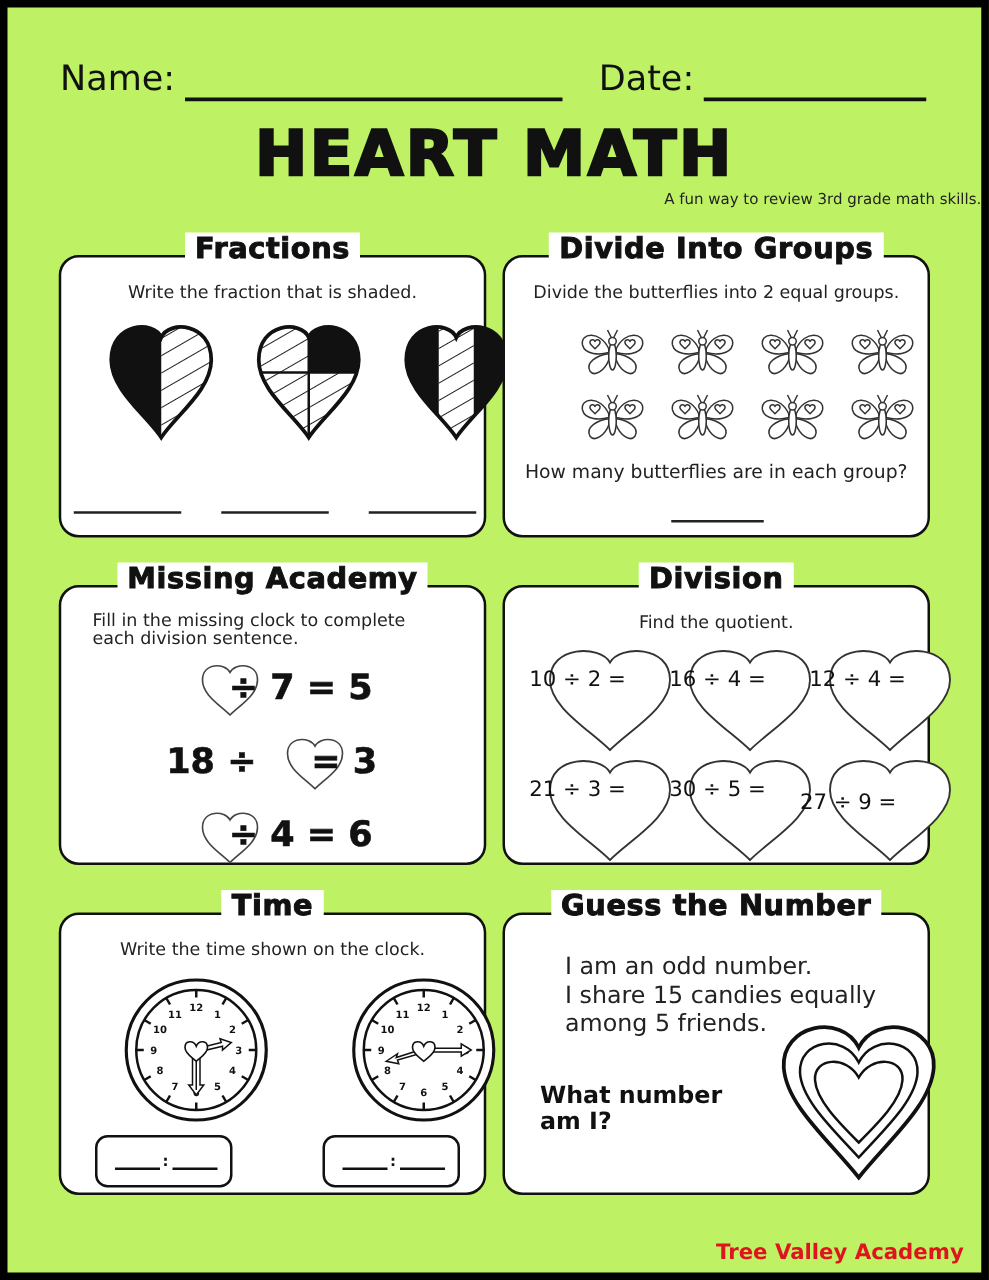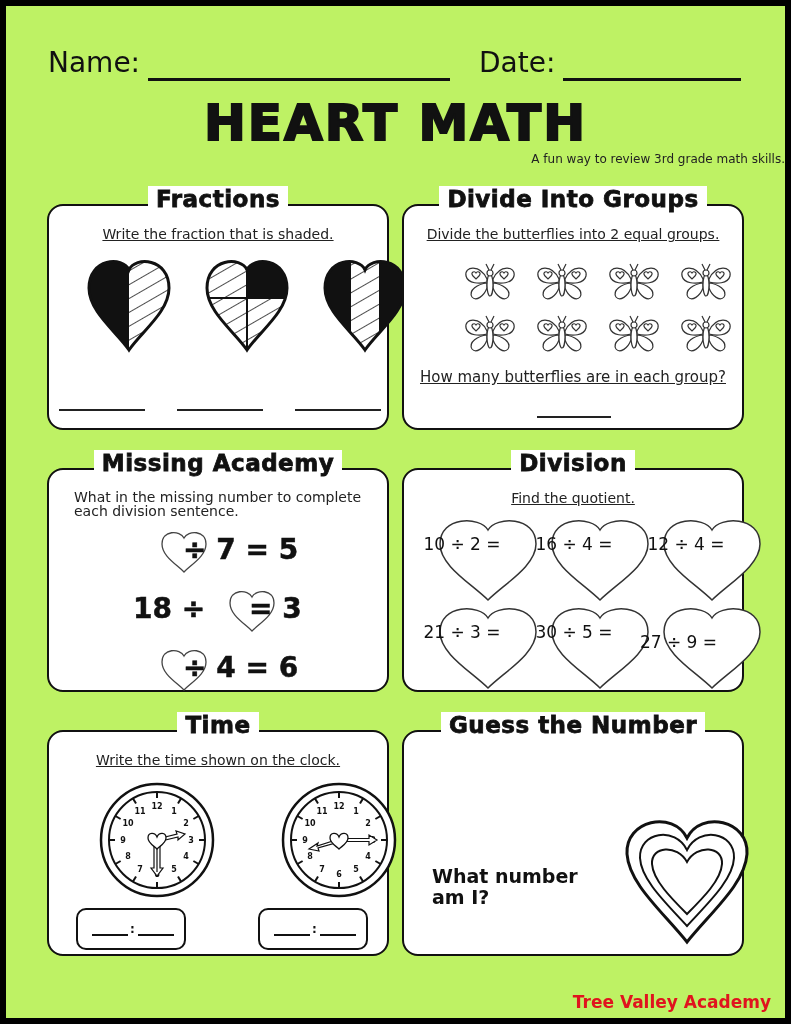--- a/index.html
+++ b/index.html
@@ -32,21 +32,21 @@
     }
     .panel-title {
       position: absolute; top: -20px; left: 0; right: 0; text-align: center;
       height: 30px;
     }
     .panel-title span {
       background: #fff; padding: 0 8px;
       font-weight: bold; font-size: 23px; color: #111;
       -webkit-text-stroke: 0.8px #111; letter-spacing: 0.5px;
     }
-    .instr { position: absolute; left: 0; right: 0; text-align: center; font-size: 14px; color: #222; text-decoration: underline; }
+    .instr { position: absolute; left: 0; right: 0; text-align: center; font-size: 14px; color: #222; }
     .answer-line { position: absolute; height: 1.5px; background: #222; }
     .eq {
       position: absolute; font-weight: bold; font-size: 28px; color: #111;
       -webkit-text-stroke: 0.5px #111;
     }
     .heart-eq {
       position: absolute; font-size: 17px; color: #111; text-align: center;
     }
     .footer {
       position: absolute; right: 14px; bottom: 6px; font-weight: bold;
@@ -147,21 +147,21 @@
       <use href="#bfly" x="204" y="128"></use>
       <use href="#bfly" x="276" y="128"></use>
     </svg>
     <div class="instr" style="top:162px; font-size:15px">How many butterflies are in each group?</div>
     <div class="answer-line" style="left:133px; top:210px; width:74px"></div>
   </div>
 
   <div class="panel" style="left:41px; top:462px; width:342px; height:224px">
     <div class="panel-title"><span>Missing Academy</span></div>
     <div style="position:absolute; left:25px; top:20px; font-size:14px; line-height:14px; color:#222">
-      <div>What in the missing number to complete</div>
+      <div>Fill in the missing clock to complete</div>
       <div>each division sentence.</div>
     </div>
     <svg width="342" height="224">
       <defs>
         <path id="bh" d="M0,-12 C-4,-20 -22,-20 -22,-6 C-22,6 -8,14 0,22 C8,14 22,6 22,-6 C22,-20 4,-20 0,-12 Z" fill="#fff" stroke="#444" stroke-width="1.3"></path>
       </defs>
       <use href="#bh" x="109" y="80"></use>
       <use href="#bh" x="177" y="139"></use>
       <use href="#bh" x="109" y="198"></use>
     </svg>
@@ -257,20 +257,25 @@
     </div>
     <div class="timebox" style="left:209px; top:176px">
       <div style="position:absolute; left:14px; top:24px; width:36px; height:1.5px; background:#111"></div>
       <div style="position:absolute; left:52px; top:12px; font-size:12px; font-weight:bold">:</div>
       <div style="position:absolute; left:60px; top:24px; width:36px; height:1.5px; background:#111"></div>
     </div>
   </div>
 
   <div class="panel" style="left:396px; top:724px; width:342px; height:226px">
     <div class="panel-title"><span>Guess the Number</span></div>
+    <div class="guess-text" style="left:48px; top:30px">
+      <div>I am an odd number.</div>
+      <div>I share 15 candies equally</div>
+      <div>among 5 friends.</div>
+    </div>
     <div class="guess-q" style="left:28px; top:134px">
       <div>What number</div>
       <div>am I?</div>
     </div>
     <svg width="342" height="226">
       <g transform="translate(257,150)">
         <path d="M0,-44 C-14,-72 -62,-62 -60,-28 C-58,2 -24,30 0,60 C24,30 58,2 60,-28 C62,-62 14,-72 0,-44 Z" fill="#fff" stroke="#111" stroke-width="3"></path>
         <path d="M0,-32 C-12,-56 -48,-50 -47,-24 C-46,-2 -20,22 0,44 C20,22 46,-2 47,-24 C48,-50 12,-56 0,-32 Z" fill="none" stroke="#111" stroke-width="2"></path>
         <path d="M0,-20 C-10,-38 -36,-36 -35,-18 C-34,-2 -16,16 0,32 C16,16 34,-2 35,-18 C36,-36 10,-38 0,-20 Z" fill="none" stroke="#111" stroke-width="2"></path>
       </g>

